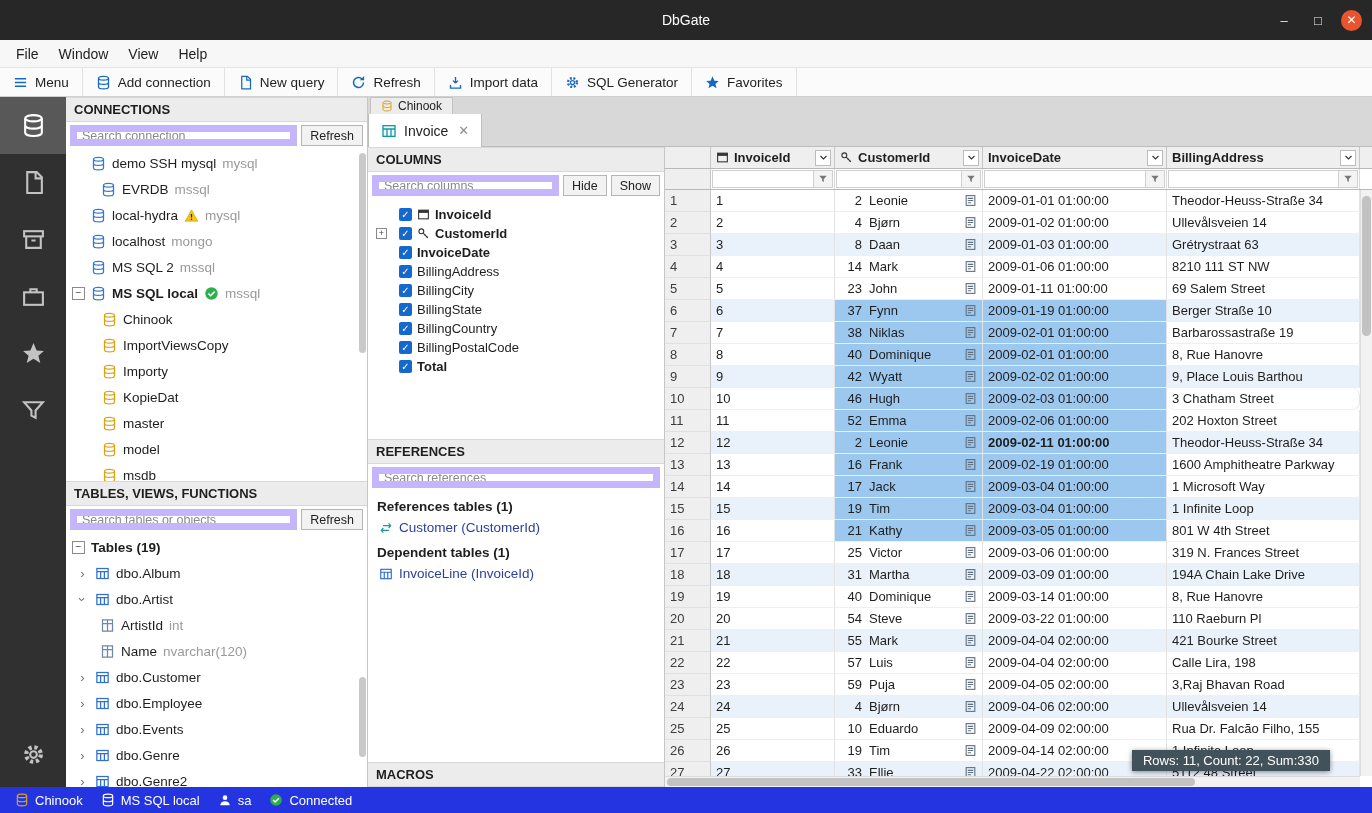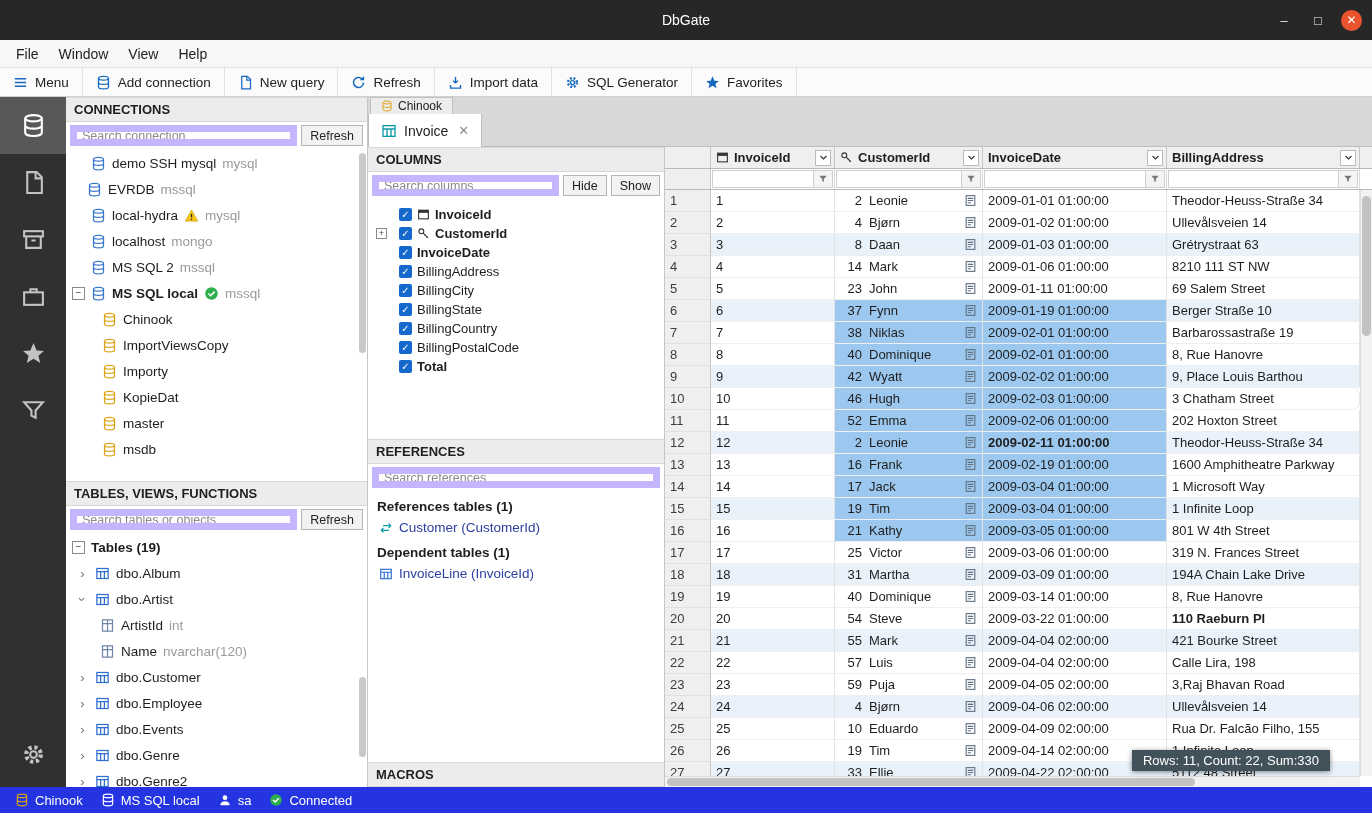--- a/index.html
+++ b/index.html
@@ -273,21 +273,21 @@
               <div class="slot"></div>
               <span class="ic c-connblue">
                 <svg viewBox="0 0 24 24">
                   <ellipse cx="12" cy="5" rx="8" ry="3" fill="none" stroke="currentColor" stroke-width="2"></ellipse>
                   <path fill="none" stroke="currentColor" stroke-width="2" d="M4 5v14c0 1.7 3.6 3 8 3s8-1.3 8-3V5M4 12c0 1.7 3.6 3 8 3s8-1.3 8-3"></path>
                 </svg>
               </span>
               <span class="nm">demo SSH mysql</span>
               <span class="eng">mysql</span>
             </div>
-            <div class="titem" style="padding-left: 2px;">
+            <div class="titem" style="padding-left: 16px;">
               <div class="slot"></div>
               <span class="ic c-connblue">
                 <svg viewBox="0 0 24 24">
                   <ellipse cx="12" cy="5" rx="8" ry="3" fill="none" stroke="currentColor" stroke-width="2"></ellipse>
                   <path fill="none" stroke="currentColor" stroke-width="2" d="M4 5v14c0 1.7 3.6 3 8 3s8-1.3 8-3V5M4 12c0 1.7 3.6 3 8 3s8-1.3 8-3"></path>
                 </svg>
               </span>
               <span class="nm">EVRDB</span>
               <span class="eng">mssql</span>
             </div>
@@ -385,20 +385,29 @@
               <span class="nm">KopieDat</span>
             </div>
             <div class="titem" style="padding-left: 36px;">
               <span class="ic c-gold">
                 <svg viewBox="0 0 24 24">
                   <ellipse cx="12" cy="5" rx="8" ry="3" fill="none" stroke="currentColor" stroke-width="2"></ellipse>
                   <path fill="none" stroke="currentColor" stroke-width="2" d="M4 5v14c0 1.7 3.6 3 8 3s8-1.3 8-3V5M4 12c0 1.7 3.6 3 8 3s8-1.3 8-3"></path>
                 </svg>
               </span>
               <span class="nm">master</span>
+            </div>
+            <div class="titem" style="padding-left: 36px;">
+              <span class="ic c-gold">
+                <svg viewBox="0 0 24 24">
+                  <ellipse cx="12" cy="5" rx="8" ry="3" fill="none" stroke="currentColor" stroke-width="2"></ellipse>
+                  <path fill="none" stroke="currentColor" stroke-width="2" d="M4 5v14c0 1.7 3.6 3 8 3s8-1.3 8-3V5M4 12c0 1.7 3.6 3 8 3s8-1.3 8-3"></path>
+                </svg>
+              </span>
+              <span class="nm">model</span>
             </div>
             <div class="titem" style="padding-left: 36px;">
               <span class="ic c-gold">
                 <svg viewBox="0 0 24 24">
                   <ellipse cx="12" cy="5" rx="8" ry="3" fill="none" stroke="currentColor" stroke-width="2"></ellipse>
                   <path fill="none" stroke="currentColor" stroke-width="2" d="M4 5v14c0 1.7 3.6 3 8 3s8-1.3 8-3V5M4 12c0 1.7 3.6 3 8 3s8-1.3 8-3"></path>
                 </svg>
               </span>
               <span class="nm">msdb</span>
             </div>
@@ -1017,21 +1026,21 @@
                 <div class="gc" style="width: 124px;">20</div>
                 <div class="gc" style="width: 148px;">
                   <span class="cust-num">54</span>
                   <span class="cust-name">Steve</span>
                   <span class="fk-open"><svg viewBox="0 0 24 24">
                       <rect x="4" y="3" width="16" height="18" fill="none" stroke="currentColor" stroke-width="2"></rect>
                       <path fill="none" stroke="currentColor" stroke-width="2" d="M7 8h10M7 12h10M7 16h6"></path>
                     </svg></span>
                 </div>
                 <div class="gc" style="width: 184px;">2009-03-22 01:00:00</div>
-                <div class="gc" style="width: 193px; font-weight: bold;">110 Raeburn Pl</div>
+                <div class="gc" style="width: 193px;">110 Raeburn Pl</div>
               </div>
               <div class="grow data">
                 <div class="gc gutter" style="width: 46px;">21</div>
                 <div class="gc stripe" style="width: 124px;">21</div>
                 <div class="gc stripe" style="width: 148px;">
                   <span class="cust-num">55</span>
                   <span class="cust-name">Mark</span>
                   <span class="fk-open"><svg viewBox="0 0 24 24">
                       <rect x="4" y="3" width="16" height="18" fill="none" stroke="currentColor" stroke-width="2"></rect>
                       <path fill="none" stroke="currentColor" stroke-width="2" d="M7 8h10M7 12h10M7 16h6"></path>

